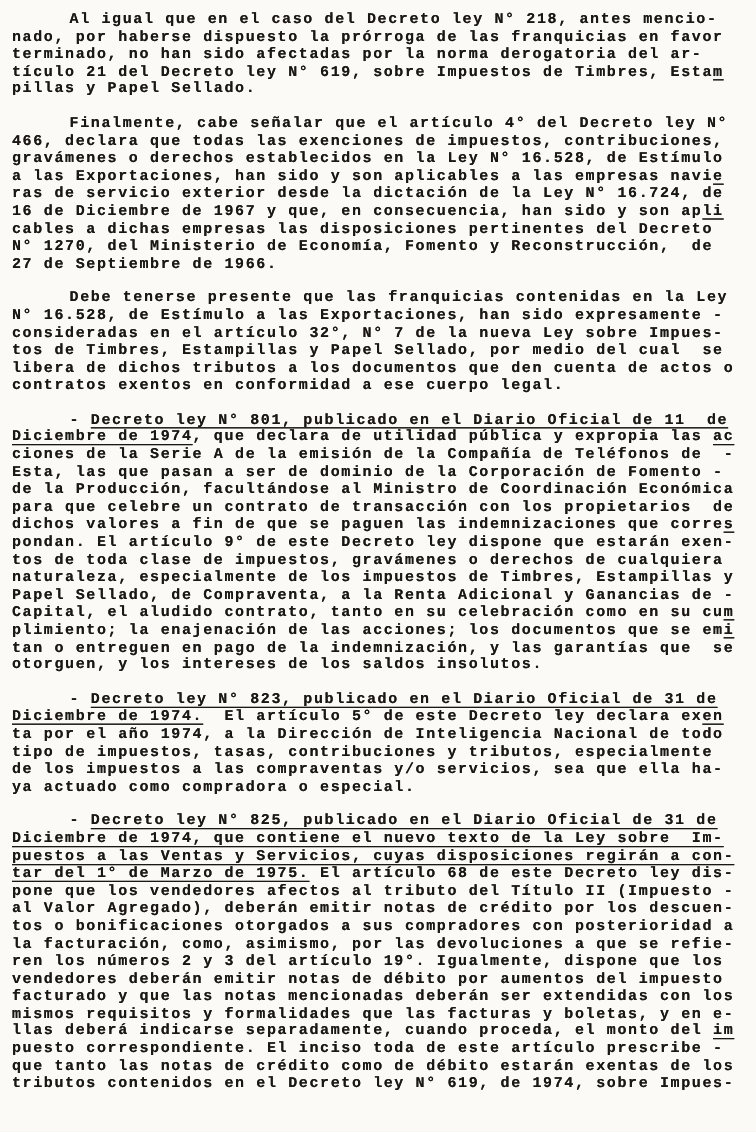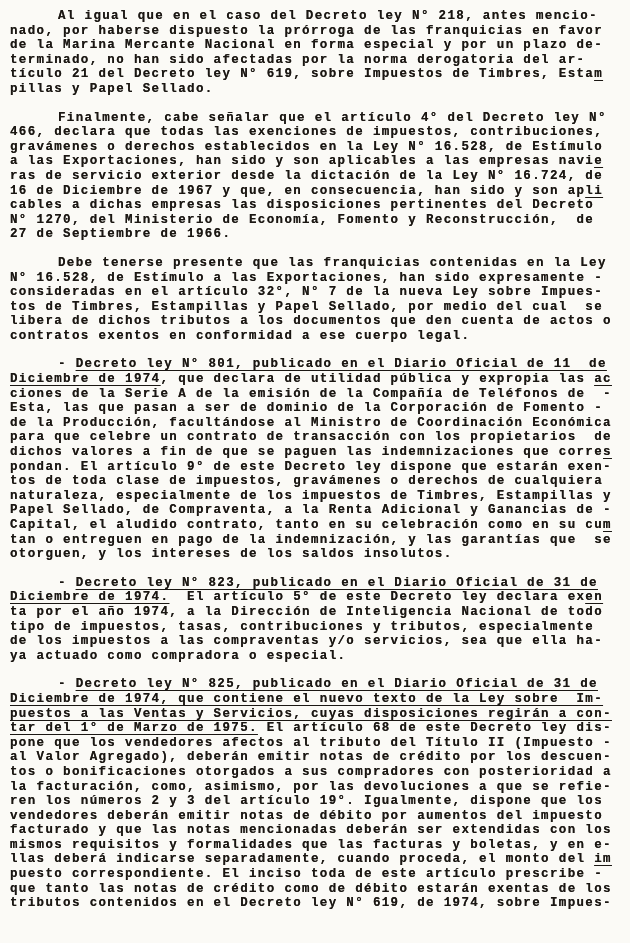--- a/index.html
+++ b/index.html
@@ -39,21 +39,20 @@
     text-decoration-thickness: 1.4px;
   }
 </style>
 </head>
 <body>
 
 <div class="page" style="background: rgb(251, 250, 246); color: rgb(27, 23, 19);">
     <div class="para">
       <div class="line first"><span>Al igual que en el caso del Decreto ley N° 218, antes mencio-</span></div>
       <div class="line"><span>nado, por haberse dispuesto la prórroga de las franquicias en favor</span></div>
-      <div class="line"><span>de la Marina Mercante Nacional en forma especial y por un plazo de-</span></div>
       <div class="line"><span>terminado, no han sido afectadas por la norma derogatoria del ar-</span></div>
       <div class="line"><span>tículo 21 del Decreto ley N° 619, sobre Impuestos de Timbres, Esta</span><span class="u">m</span></div>
       <div class="line"><span>pillas y Papel Sellado.</span></div>
     </div>
     <div class="para">
       <div class="line first"><span>Finalmente, cabe señalar que el artículo 4° del Decreto ley N°</span></div>
       <div class="line"><span>466, declara que todas las exenciones de impuestos, contribuciones,</span></div>
       <div class="line"><span>gravámenes o derechos establecidos en la Ley N° 16.528, de Estímulo</span></div>
       <div class="line"><span>a las Exportaciones, han sido y son aplicables a las empresas navi</span><span class="u">e</span></div>
       <div class="line"><span>ras de servicio exterior desde la dictación de la Ley N° 16.724, de</span></div>
@@ -76,20 +75,21 @@
       <div class="line"><span>ciones de la Serie A de la emisión de la Compañía de Teléfonos de  -</span></div>
       <div class="line"><span>Esta, las que pasan a ser de dominio de la Corporación de Fomento -</span></div>
       <div class="line"><span>de la Producción, facultándose al Ministro de Coordinación Económica</span></div>
       <div class="line"><span>para que celebre un contrato de transacción con los propietarios  de</span></div>
       <div class="line"><span>dichos valores a fin de que se paguen las indemnizaciones que corre</span><span class="u">s</span></div>
       <div class="line"><span>pondan. El artículo 9° de este Decreto ley dispone que estarán exen-</span></div>
       <div class="line"><span>tos de toda clase de impuestos, gravámenes o derechos de cualquiera</span></div>
       <div class="line"><span>naturaleza, especialmente de los impuestos de Timbres, Estampillas y</span></div>
       <div class="line"><span>Papel Sellado, de Compraventa, a la Renta Adicional y Ganancias de -</span></div>
       <div class="line"><span>Capital, el aludido contrato, tanto en su celebración como en su cu</span><span class="u">m</span></div>
+      <div class="line"><span>plimiento; la enajenación de las acciones; los documentos que se em</span><span class="u">i</span></div>
       <div class="line"><span>tan o entreguen en pago de la indemnización, y las garantías que  se</span></div>
       <div class="line"><span>otorguen, y los intereses de los saldos insolutos.</span></div>
     </div>
     <div class="para">
       <div class="line first"><span>- </span><span class="u">Decreto ley N° 823, publicado en el Diario Oficial de 31 de</span></div>
       <div class="line"><span class="u">Diciembre de 1974.</span><span>  El artículo 5° de este Decreto ley declara ex</span><span class="u">en</span></div>
       <div class="line"><span>ta por el año 1974, a la Dirección de Inteligencia Nacional de todo</span></div>
       <div class="line"><span>tipo de impuestos, tasas, contribuciones y tributos, especialmente</span></div>
       <div class="line"><span>de los impuestos a las compraventas y/o servicios, sea que ella ha-</span></div>
       <div class="line"><span>ya actuado como compradora o especial.</span></div>

